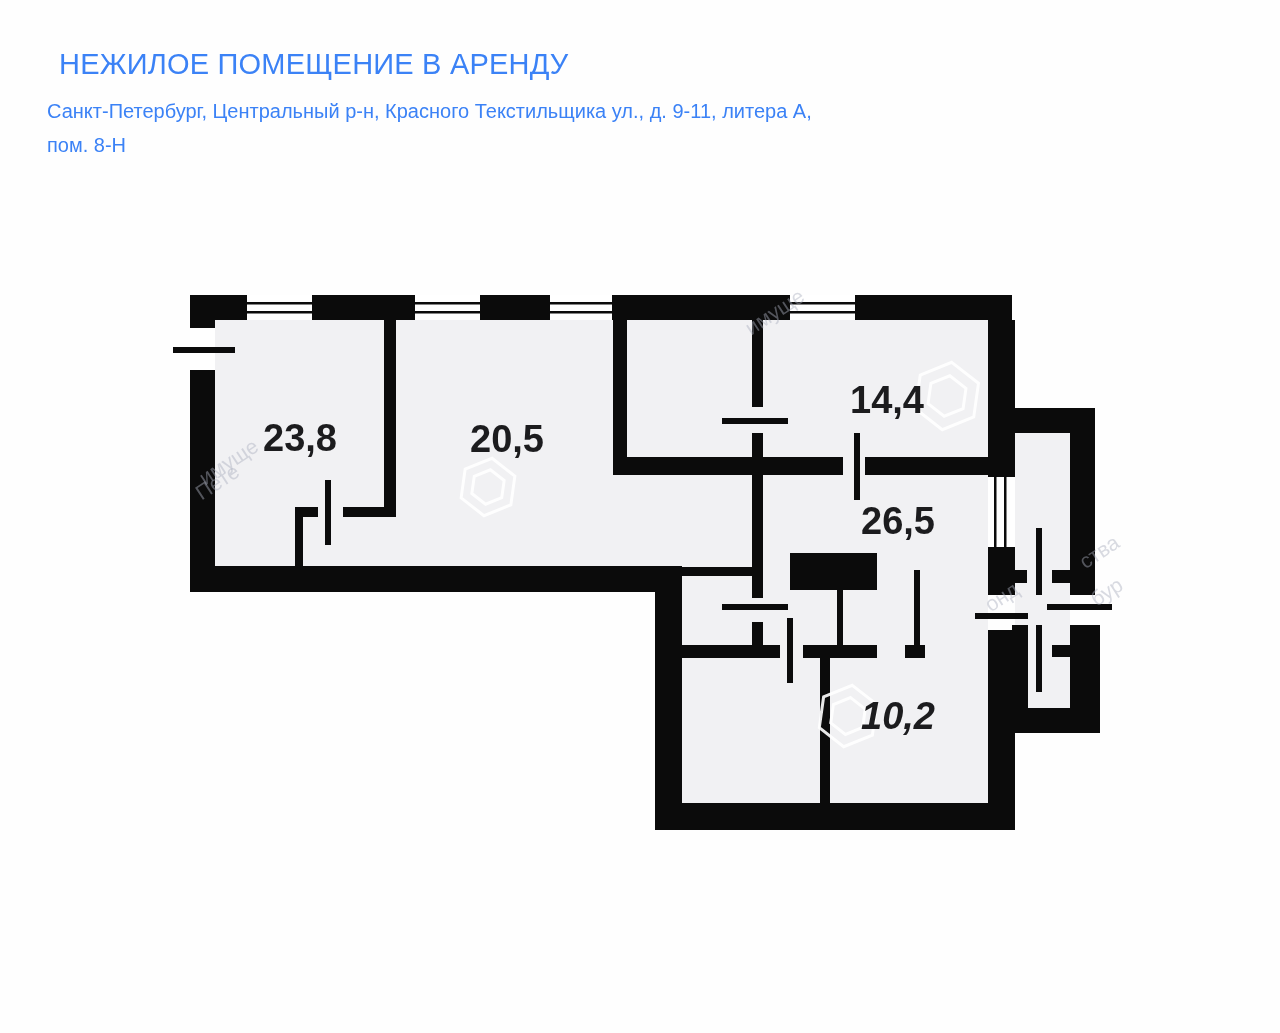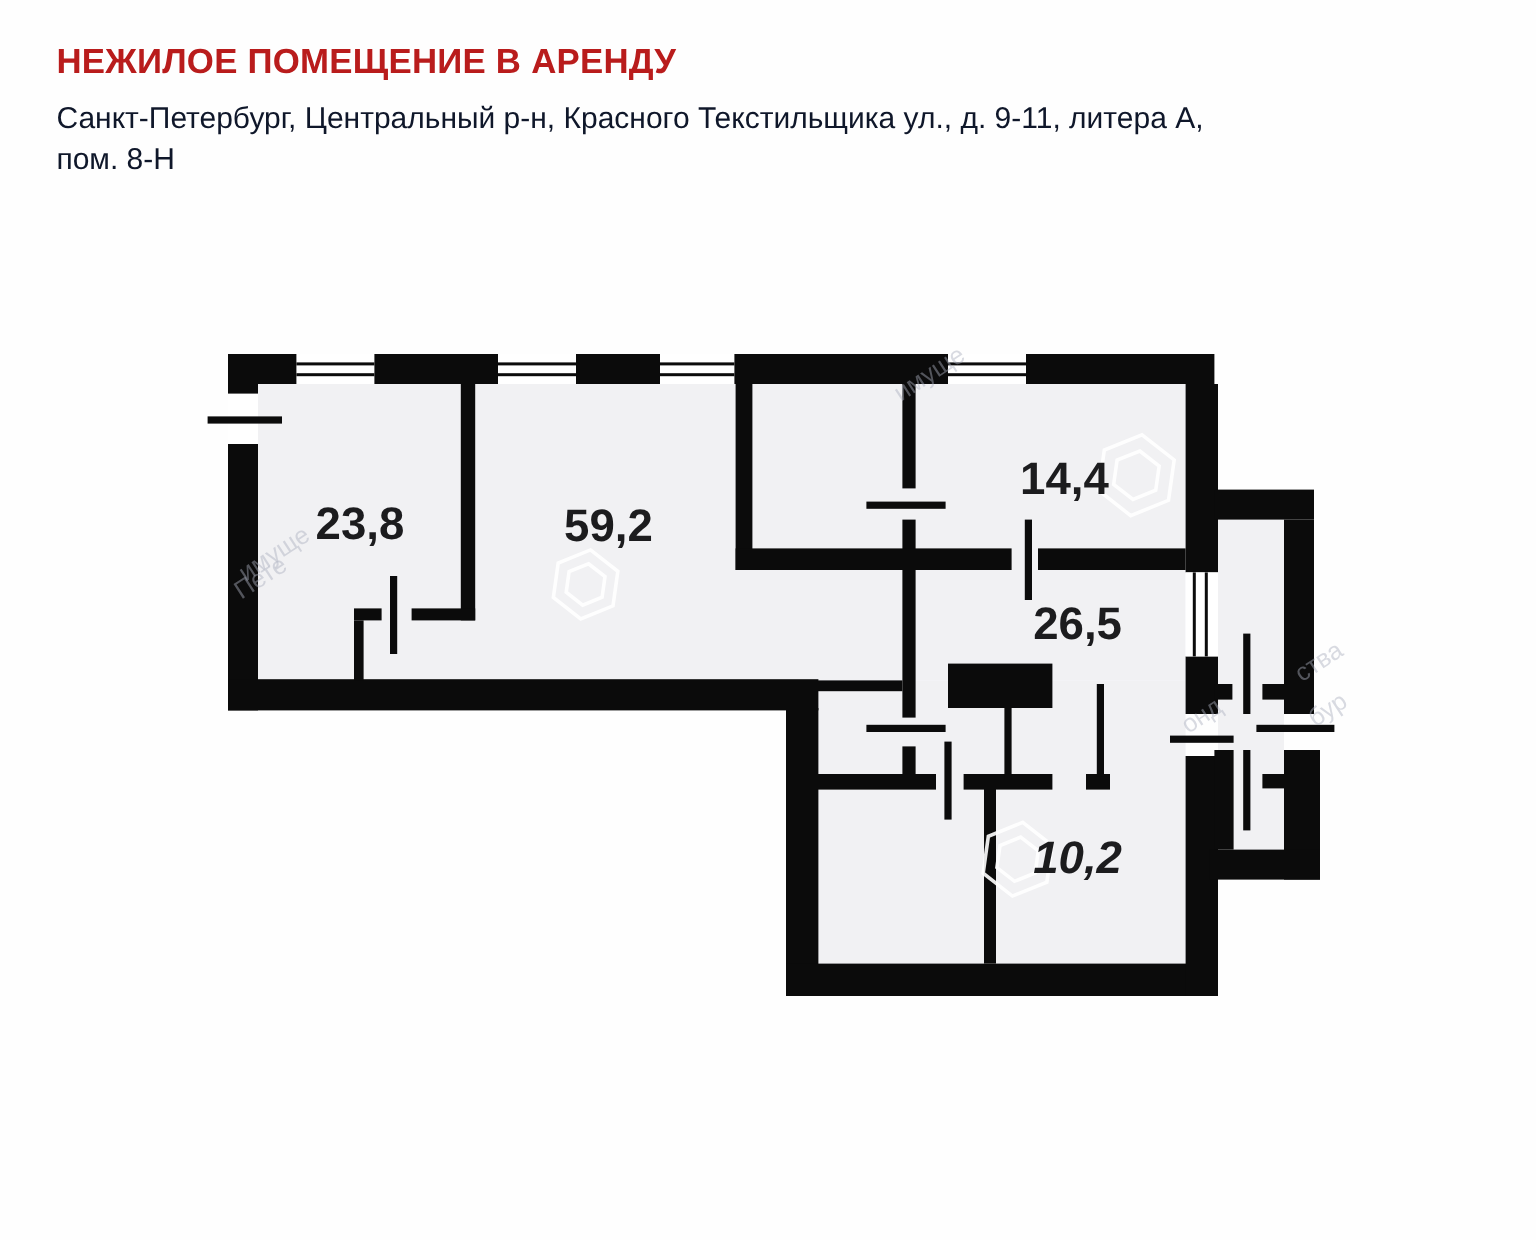--- a/index.html
+++ b/index.html
@@ -11,26 +11,26 @@
   html,body{margin:0;padding:0;}
   body{
     width:1280px;height:1033px;
     background:var(--page);
     overflow:hidden;
     font-family:"Liberation Sans","DejaVu Sans",sans-serif;
     position:relative;
   }
   .header{position:absolute;left:47px;top:36px;width:1190px;}
   .title{
-    margin:0;
-    font-size:29px;font-weight:700;color:#b91c1c;letter-spacing:.2px;
+    margin:12px;
+    font-size:29px;font-weight:400;color:#3b82f6;letter-spacing:.2px;
   }
   .address{
     margin:13px 0 0 0;
-    font-size:25px;font-weight:400;color:#0f172a;line-height:34px;
+    font-size:20px;font-weight:400;color:#3b82f6;line-height:34px;
   }
   .plan-wrap{position:absolute;left:0;top:0;width:1280px;height:1033px;}
   .plan-wrap svg{position:absolute;left:0;top:0;}
   .labels-layer,.watermark-layer{position:absolute;left:0;top:0;width:1280px;height:1033px;pointer-events:none;}
   .room-label{
     position:absolute;
     transform:translate(-50%,-50%);
     font-size:38px;font-weight:700;color:var(--label);
     letter-spacing:0px;white-space:nowrap;
   }
@@ -160,18 +160,18 @@
       </svg>
       <div class="wm-text" style="left: 742px; top: 300px; transform: rotate(-33deg);">имуще</div>
       <div class="wm-text" style="left: 196px; top: 450px; transform: rotate(-33deg);">имуще</div>
       <div class="wm-text" style="left: 194px; top: 470px; transform: rotate(-33deg);">Пете</div>
       <div class="wm-text" style="left: 1078px; top: 540px; transform: rotate(-33deg);">ства</div>
       <div class="wm-text" style="left: 1090px; top: 580px; transform: rotate(-33deg);">бур</div>
       <div class="wm-text" style="left: 984px; top: 585px; transform: rotate(-33deg);">онд</div>
     </div>
   <div class="labels-layer">
       <div class="room-label" style="left: 300px; top: 438px;">23,8</div>
-      <div class="room-label" style="left: 507px; top: 439px;">59,2</div>
+      <div class="room-label" style="left: 507px; top: 439px;">20,5</div>
       <div class="room-label" style="left: 872px; top: 400px; margin-left: 15px;">14,4</div>
       <div class="room-label" style="left: 898px; top: 521px;">26,5</div>
       <div class="room-label" style="left: 898px; top: 716px; font-style: italic;">10,2</div>
     </div>
 </div>
 
 </body></html>

